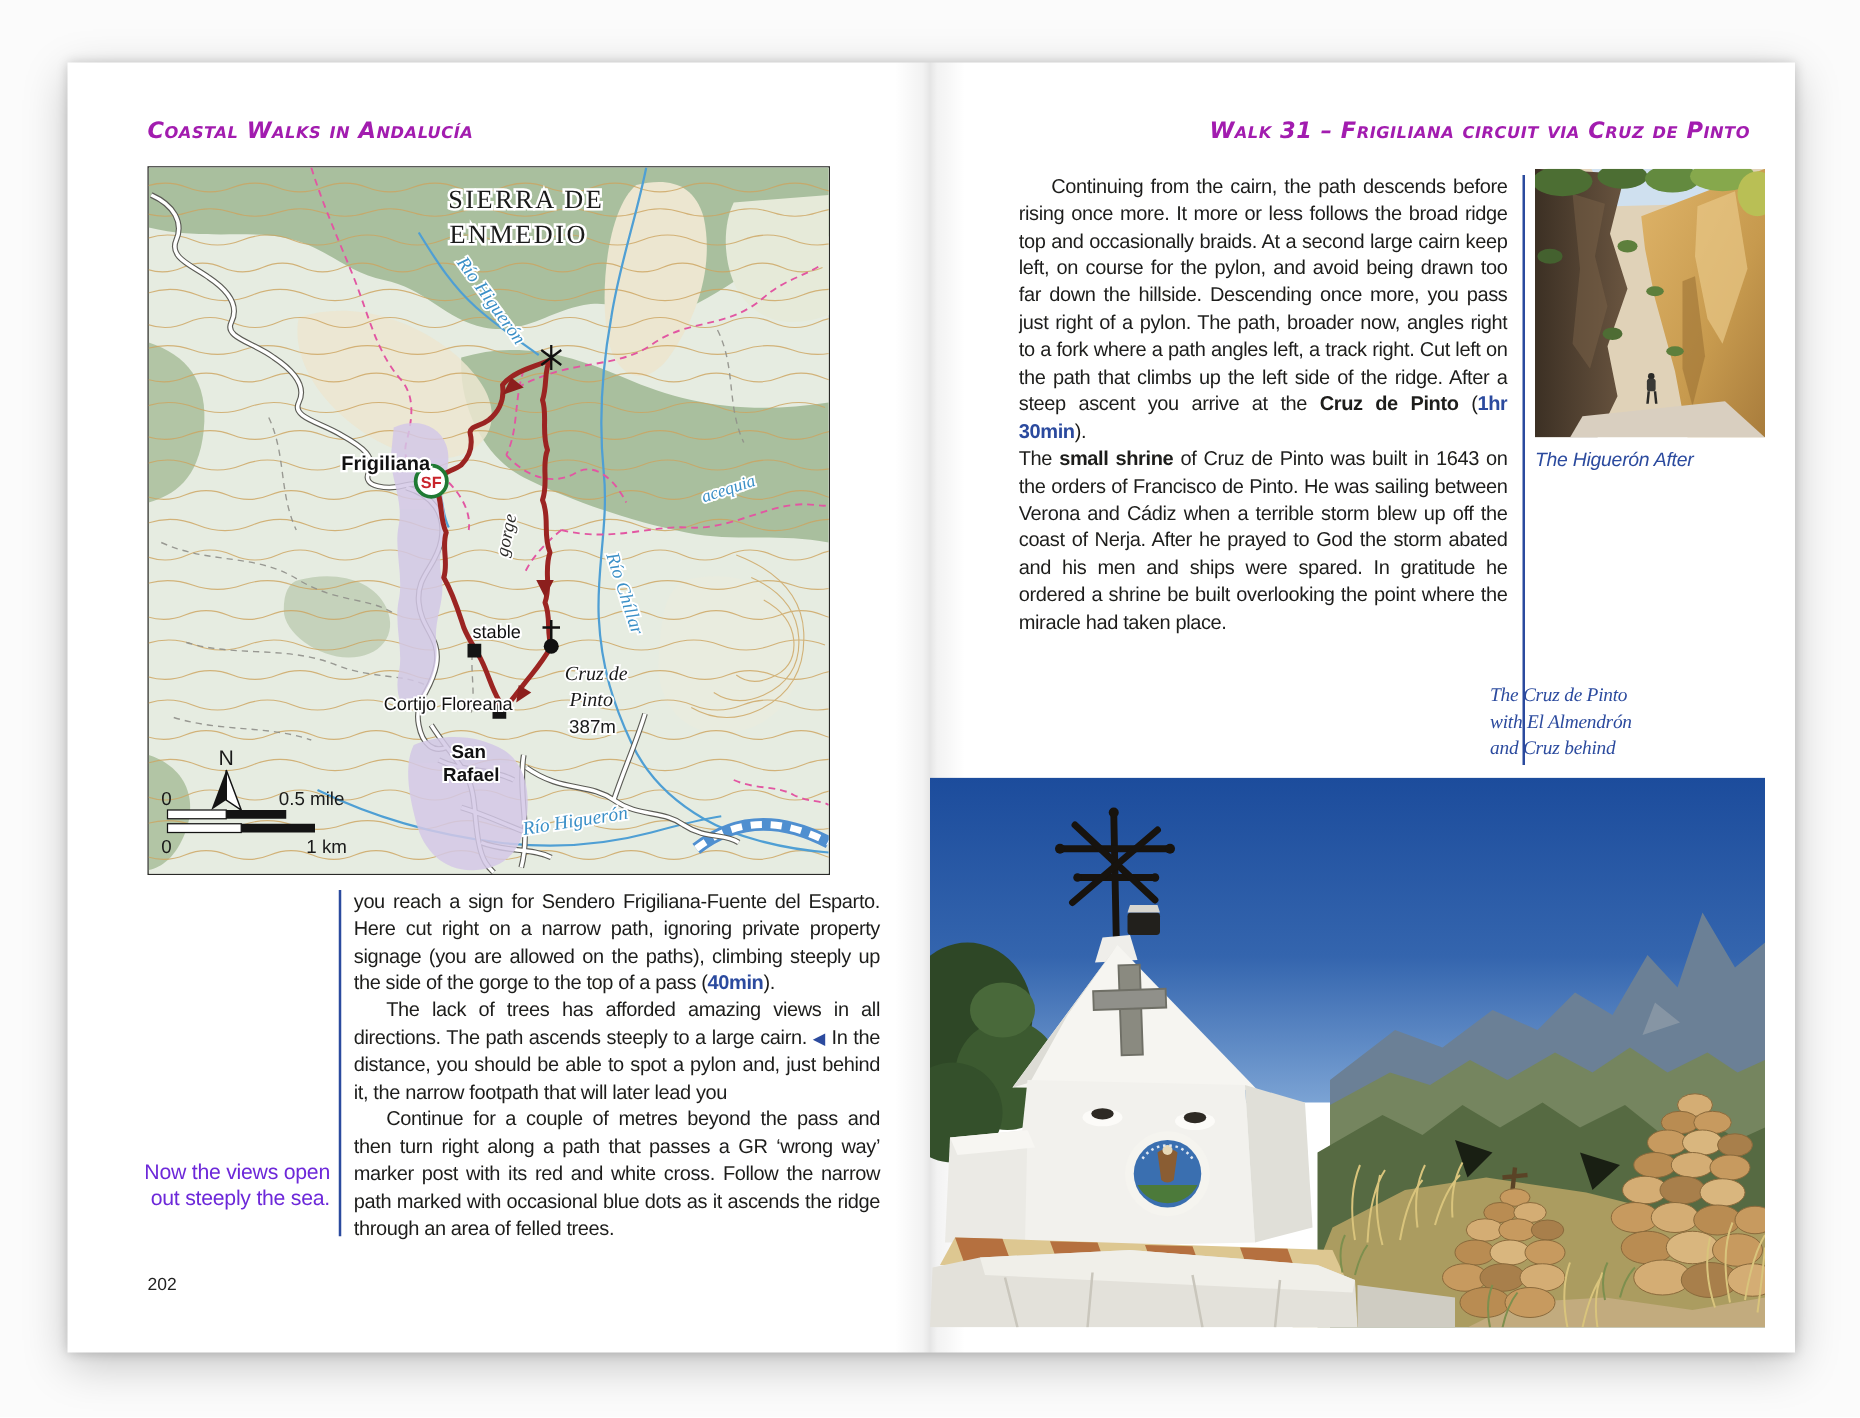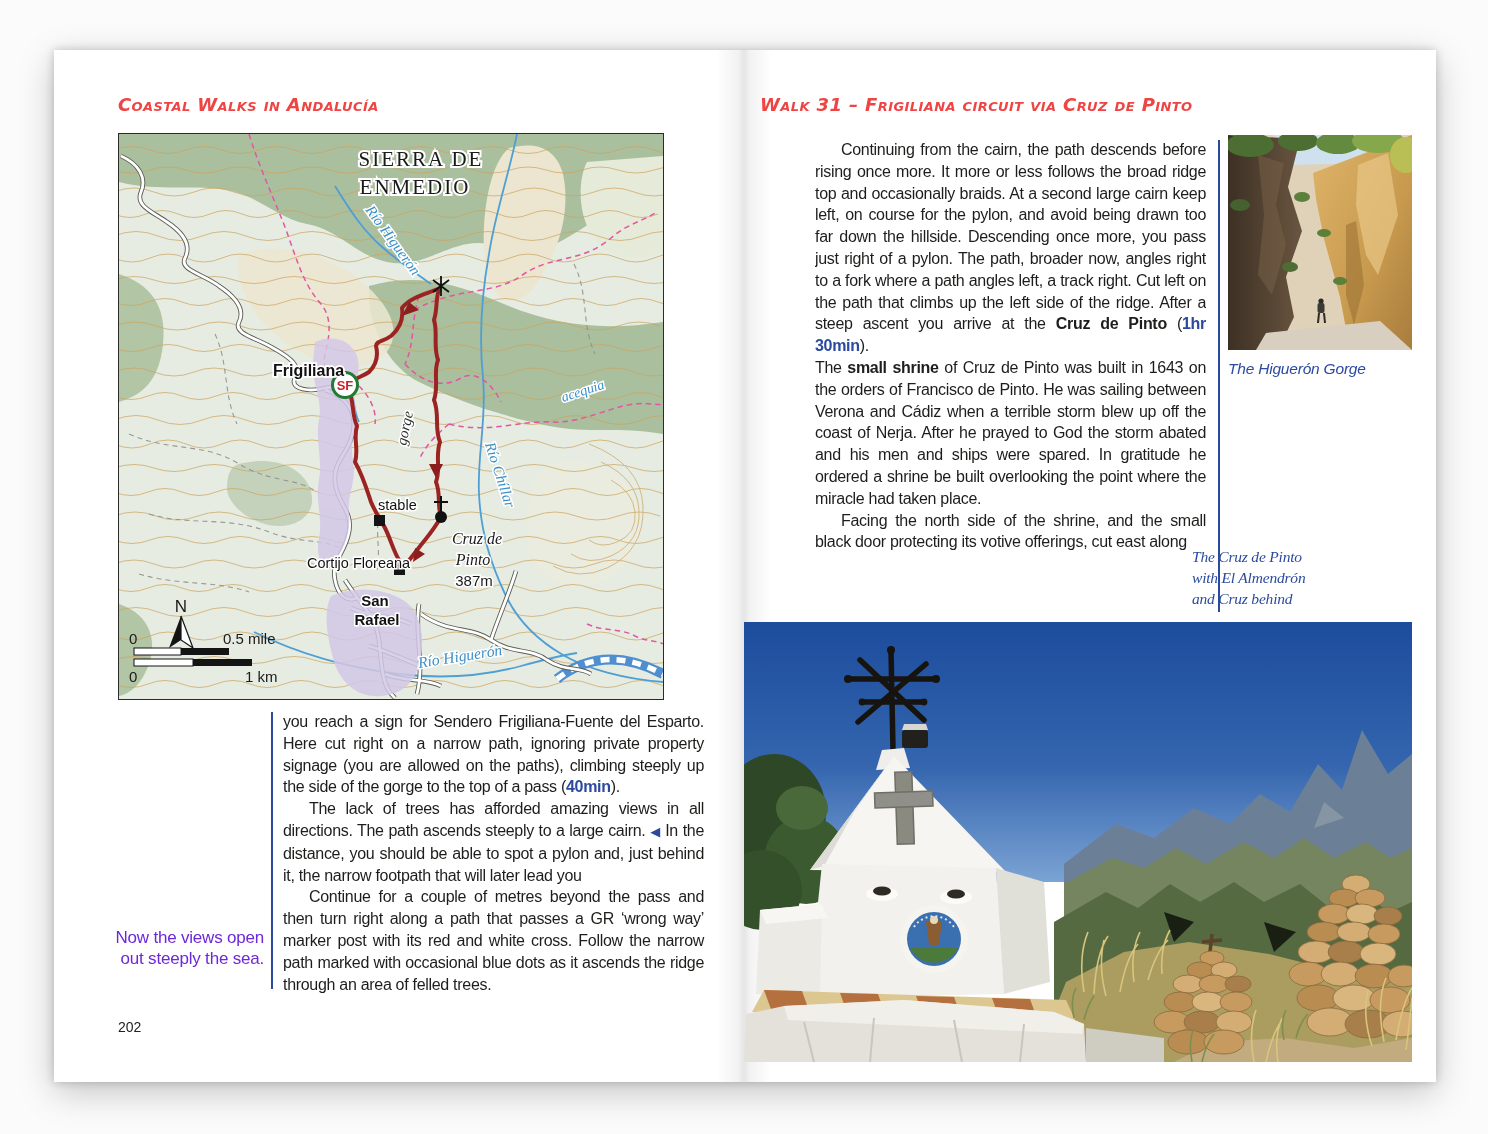--- a/index.html
+++ b/index.html
@@ -3,23 +3,23 @@
 <meta charset="utf-8">
 <style>
   html,body{margin:0;padding:0;background:#ffffff;}
   .canvas{position:relative;width:1488px;height:1134px;background:#fbfbfb;overflow:hidden;
           font-family:"Liberation Sans",sans-serif;color:#1d1d1b;}
   .sheet{position:absolute;left:54px;top:50px;width:1382px;height:1032px;background:#ffffff;
          box-shadow:0 0 9px rgba(0,0,0,.20), 0 10px 34px rgba(0,0,0,.22);}
   .gutter{position:absolute;left:716px;top:50px;width:56px;height:1032px;
           background:linear-gradient(90deg,rgba(0,0,0,0) 0%,rgba(0,0,0,.05) 40%,rgba(0,0,0,.10) 50%,rgba(0,0,0,.05) 60%,rgba(0,0,0,0) 100%);}
   .running-head{position:absolute;font-family:"DejaVu Sans",sans-serif;font-style:italic;font-weight:bold;
-                font-variant:small-caps;font-size:18px;letter-spacing:.4px;color:#ef4444;}
+                font-variant:small-caps;font-size:18px;letter-spacing:.4px;color:#a21caf;}
   .rh-left{left:118px;top:94px;width:500px;}
-  .rh-right{left:760px;top:94px;width:600px;}
+  .rh-right{left:800px;top:94px;width:600px;text-align:right;}
   .bodytext{position:absolute;font-size:16px;line-height:21.8px;letter-spacing:-.3px;text-align:justify;color:#1d1d1b;}
   .bodytext p{margin:0;}
   .ind{text-indent:26px;}
   .time{color:#2b4a9e;font-weight:bold;}
   .marker-tri{color:#2b4a9e;font-size:13px;}
   .note{margin:17px 0 15px 30px;}
   .vrule{position:absolute;width:2px;background:#2b4a9e;}
   .margin-note{position:absolute;left:104px;top:927px;width:160px;text-align:right;color:#6d28d9;
                font-size:17px;line-height:21px;letter-spacing:-.2px;}
   .page-num{position:absolute;left:118px;top:1019px;font-size:14px;color:#222;}
@@ -216,21 +216,20 @@
     <div>Now the views open</div>
     <div>out steeply the sea.</div>
   </div>
   <div class="page-num">202</div>
 
   <div class="running-head rh-right">Walk 31 – Frigiliana circuit via Cruz de Pinto</div>
 
   <div class="bodytext" style="left:815px;top:139px;width:391px;height:476px;overflow:hidden;">
     <p class="ind"><span>Continuing from the cairn, the path descends before rising once more. It more or less follows the broad ridge top and occasionally braids. At a second large cairn keep left, on course for the pylon, and avoid being drawn too far down the hillside. Descending once more, you pass just right of a pylon. The path, broader now, angles right to a fork where a path angles left, a track right. Cut left on the path that climbs up the left side of the ridge. After a steep ascent you arrive at the </span><b>Cruz de Pinto</b><span> (</span><span class="time">1hr 30min</span><span>).</span></p>
     <p class="note"><span>The </span><b>small shrine</b><span> of Cruz de Pinto was built in 1643 on the orders of Francisco de Pinto. He was sailing between Verona and Cádiz when a terrible storm blew up off the coast of Nerja. After he prayed to God the storm abated and his men and ships were spared. In gratitude he ordered a shrine be built overlooking the point where the miracle had taken place.</span></p>
-    <p class="ind">Facing the north side of the shrine, and the small black door protecting its votive offerings, cut east along</p>
   </div>
 
   <div class="vrule" style="left:1218px;top:140px;height:472px;"></div>
 
   <div class="photo" style="left:1228px;top:135px;width:184px;height:215px;">
     <svg width="184" height="215" viewBox="0 0 184 215">
       <rect width="184" height="215" fill="#e0d2b8"></rect>
       <polygon points="45,0 150,0 140,28 62,30" fill="#cfe0ef"></polygon>
       <linearGradient id="goldrock" x1="0" y1="0" x2="1" y2="1">
         <stop offset="0" stop-color="#dfb469"></stop>
@@ -259,21 +258,21 @@
         <ellipse cx="12" cy="70" rx="10" ry="6" fill="#44612f"></ellipse>
       </g>
       <polygon points="38,198 152,186 184,215 28,215" fill="#d9cfc0"></polygon>
       <g>
         <circle cx="93" cy="166" r="2.6" fill="#2b2b28"></circle>
         <rect x="89.5" y="168" width="7" height="10" rx="2" fill="#3a3a36"></rect>
         <path d="M91,178 L90,188 M96,178 L97,188" stroke="#2b2b28" stroke-width="2"></path>
       </g>
     </svg>
   </div>
-  <div class="caption" style="left:1228px;top:358px;width:184px;">The Higuerón Gorge</div>
+  <div class="caption" style="left:1228px;top:358px;width:184px;">The Higuerón After</div>
 
   <div class="caption" style="left:1192px;top:546px;width:184px;font-family:Liberation Serif, serif;">
     <div>The Cruz de Pinto</div>
     <div>with El Almendrón</div>
     <div>and Cruz behind</div>
   </div>
 
   <div class="photo" style="left:744px;top:622px;width:668px;height:440px;">
     <svg width="668" height="440" viewBox="0 0 668 440">
       <linearGradient id="sky" x1="0" y1="0" x2="0" y2="1">

